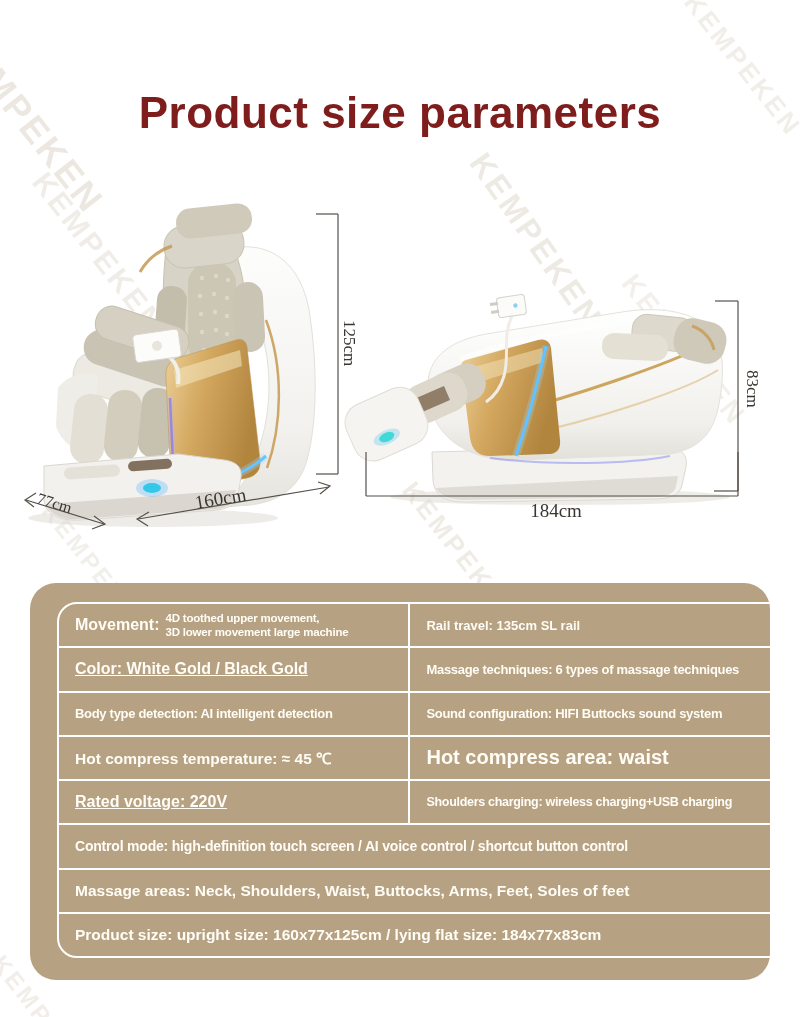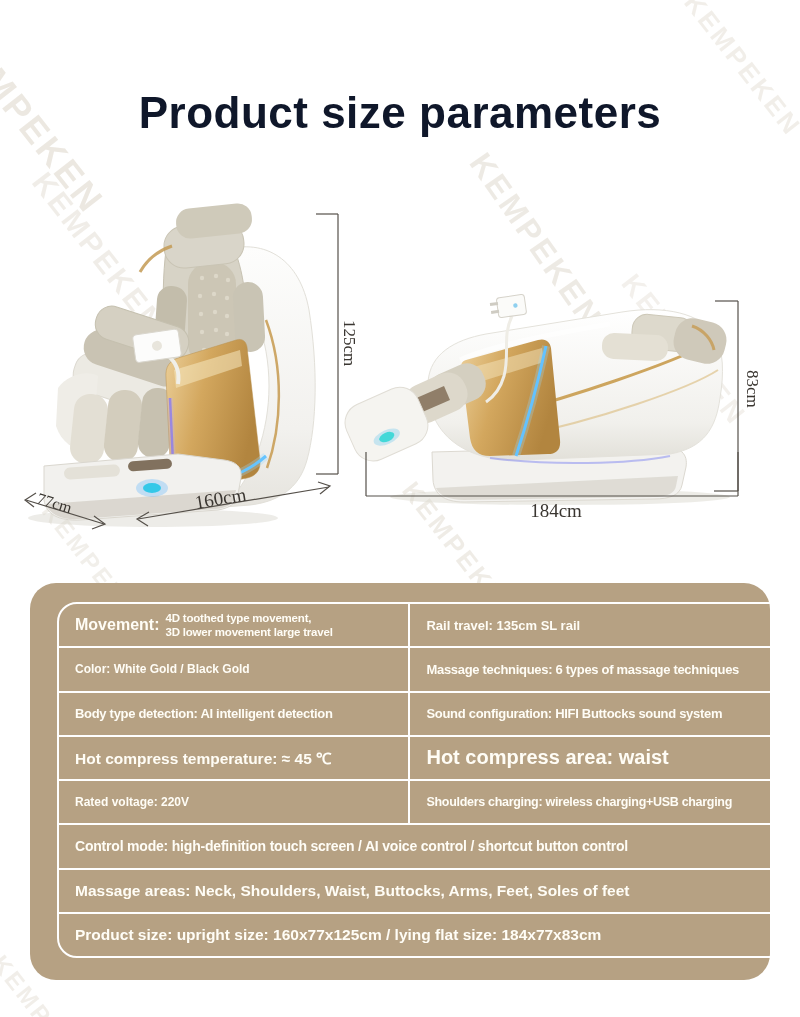--- a/index.html
+++ b/index.html
@@ -4,21 +4,21 @@
 <style>
   * { margin:0; padding:0; box-sizing:border-box; }
   body { background:#ffffff; font-family:"Liberation Sans", sans-serif; }
   .page {
     position:relative; width:800px; height:1017px; margin:0 auto;
     background:#ffffff; overflow:hidden;
   }
   
   .title {
     position:absolute; top:88px; left:0; width:100%;
-    text-align:center; font-size:44px; font-weight:bold; color:#0f172a;
+    text-align:center; font-size:44px; font-weight:bold; color:#7f1d1d;
     letter-spacing:0.5px;
   }
   
   .wm {
     position:absolute; font-weight:bold; color:#ddd6ca;
     letter-spacing:3px; transform-origin:left top; pointer-events:none;
     white-space:nowrap;
   }
   .wm.white { color:#ffffff; }
   
@@ -34,21 +34,21 @@
     border:2px solid #ffffff; border-radius:20px;
     display:flex; flex-direction:column;
     font-weight:bold; color:#fffdf6; overflow:hidden;
   }
   .row { flex:1; display:flex; align-items:stretch; border-top:2px solid #ffffff; min-height:0; }
   .row:first-child { border-top:none; }
   .cell { display:flex; align-items:center; padding-left:16px; padding-right:6px; min-width:0; }
   .cell.l { width:46.8%; border-right:2px solid #ffffff; }
   .cell.r { width:53.2%; }
   .cell.full { width:100%; }
-  .f16  { font-size:12px; }
+  .f16  { font-size:16px;text-decoration:underline; }
   .f155 { font-size:15.5px; }
   .f15  { font-size:13px; }
   .f145 { font-size:20px; }
   .f14  { font-size:14px; letter-spacing:-0.2px; }
   .f13  { font-size:13px; letter-spacing:-0.3px; }
   .f125 { font-size:12.5px; letter-spacing:-0.3px; }
   .mv-label { font-size:16px; margin-right:6px; white-space:nowrap; }
   .mv-detail { font-size:11.5px; line-height:1.25; letter-spacing:-0.2px; }
 </style>
 </head>
@@ -225,22 +225,22 @@
     <text class="dim-text" font-size="19" text-anchor="middle" x="536" y="319">184cm</text>
   </svg>
 
   <div class="spec-panel" style="background:#b6a183;">
     <div class="spec-table">
 
       <div class="row">
         <div class="cell l">
           <span class="mv-label">Movement:</span>
           <span class="mv-detail">
-            <span style="display:block">4D toothed type movement,</span>
-            <span style="display:block">3D lower movement large travel</span>
+            <span style="display:block">4D toothed upper movement,</span>
+            <span style="display:block">3D lower movement large machine</span>
           </span>
         </div>
         <div class="cell r f15">Rail travel: 135cm SL rail</div>
       </div>
 
       <div class="row">
         <div class="cell l f16">Color: White  Gold / Black Gold</div>
         <div class="cell r f13">Massage techniques: 6 types of massage techniques</div>
       </div>
 

